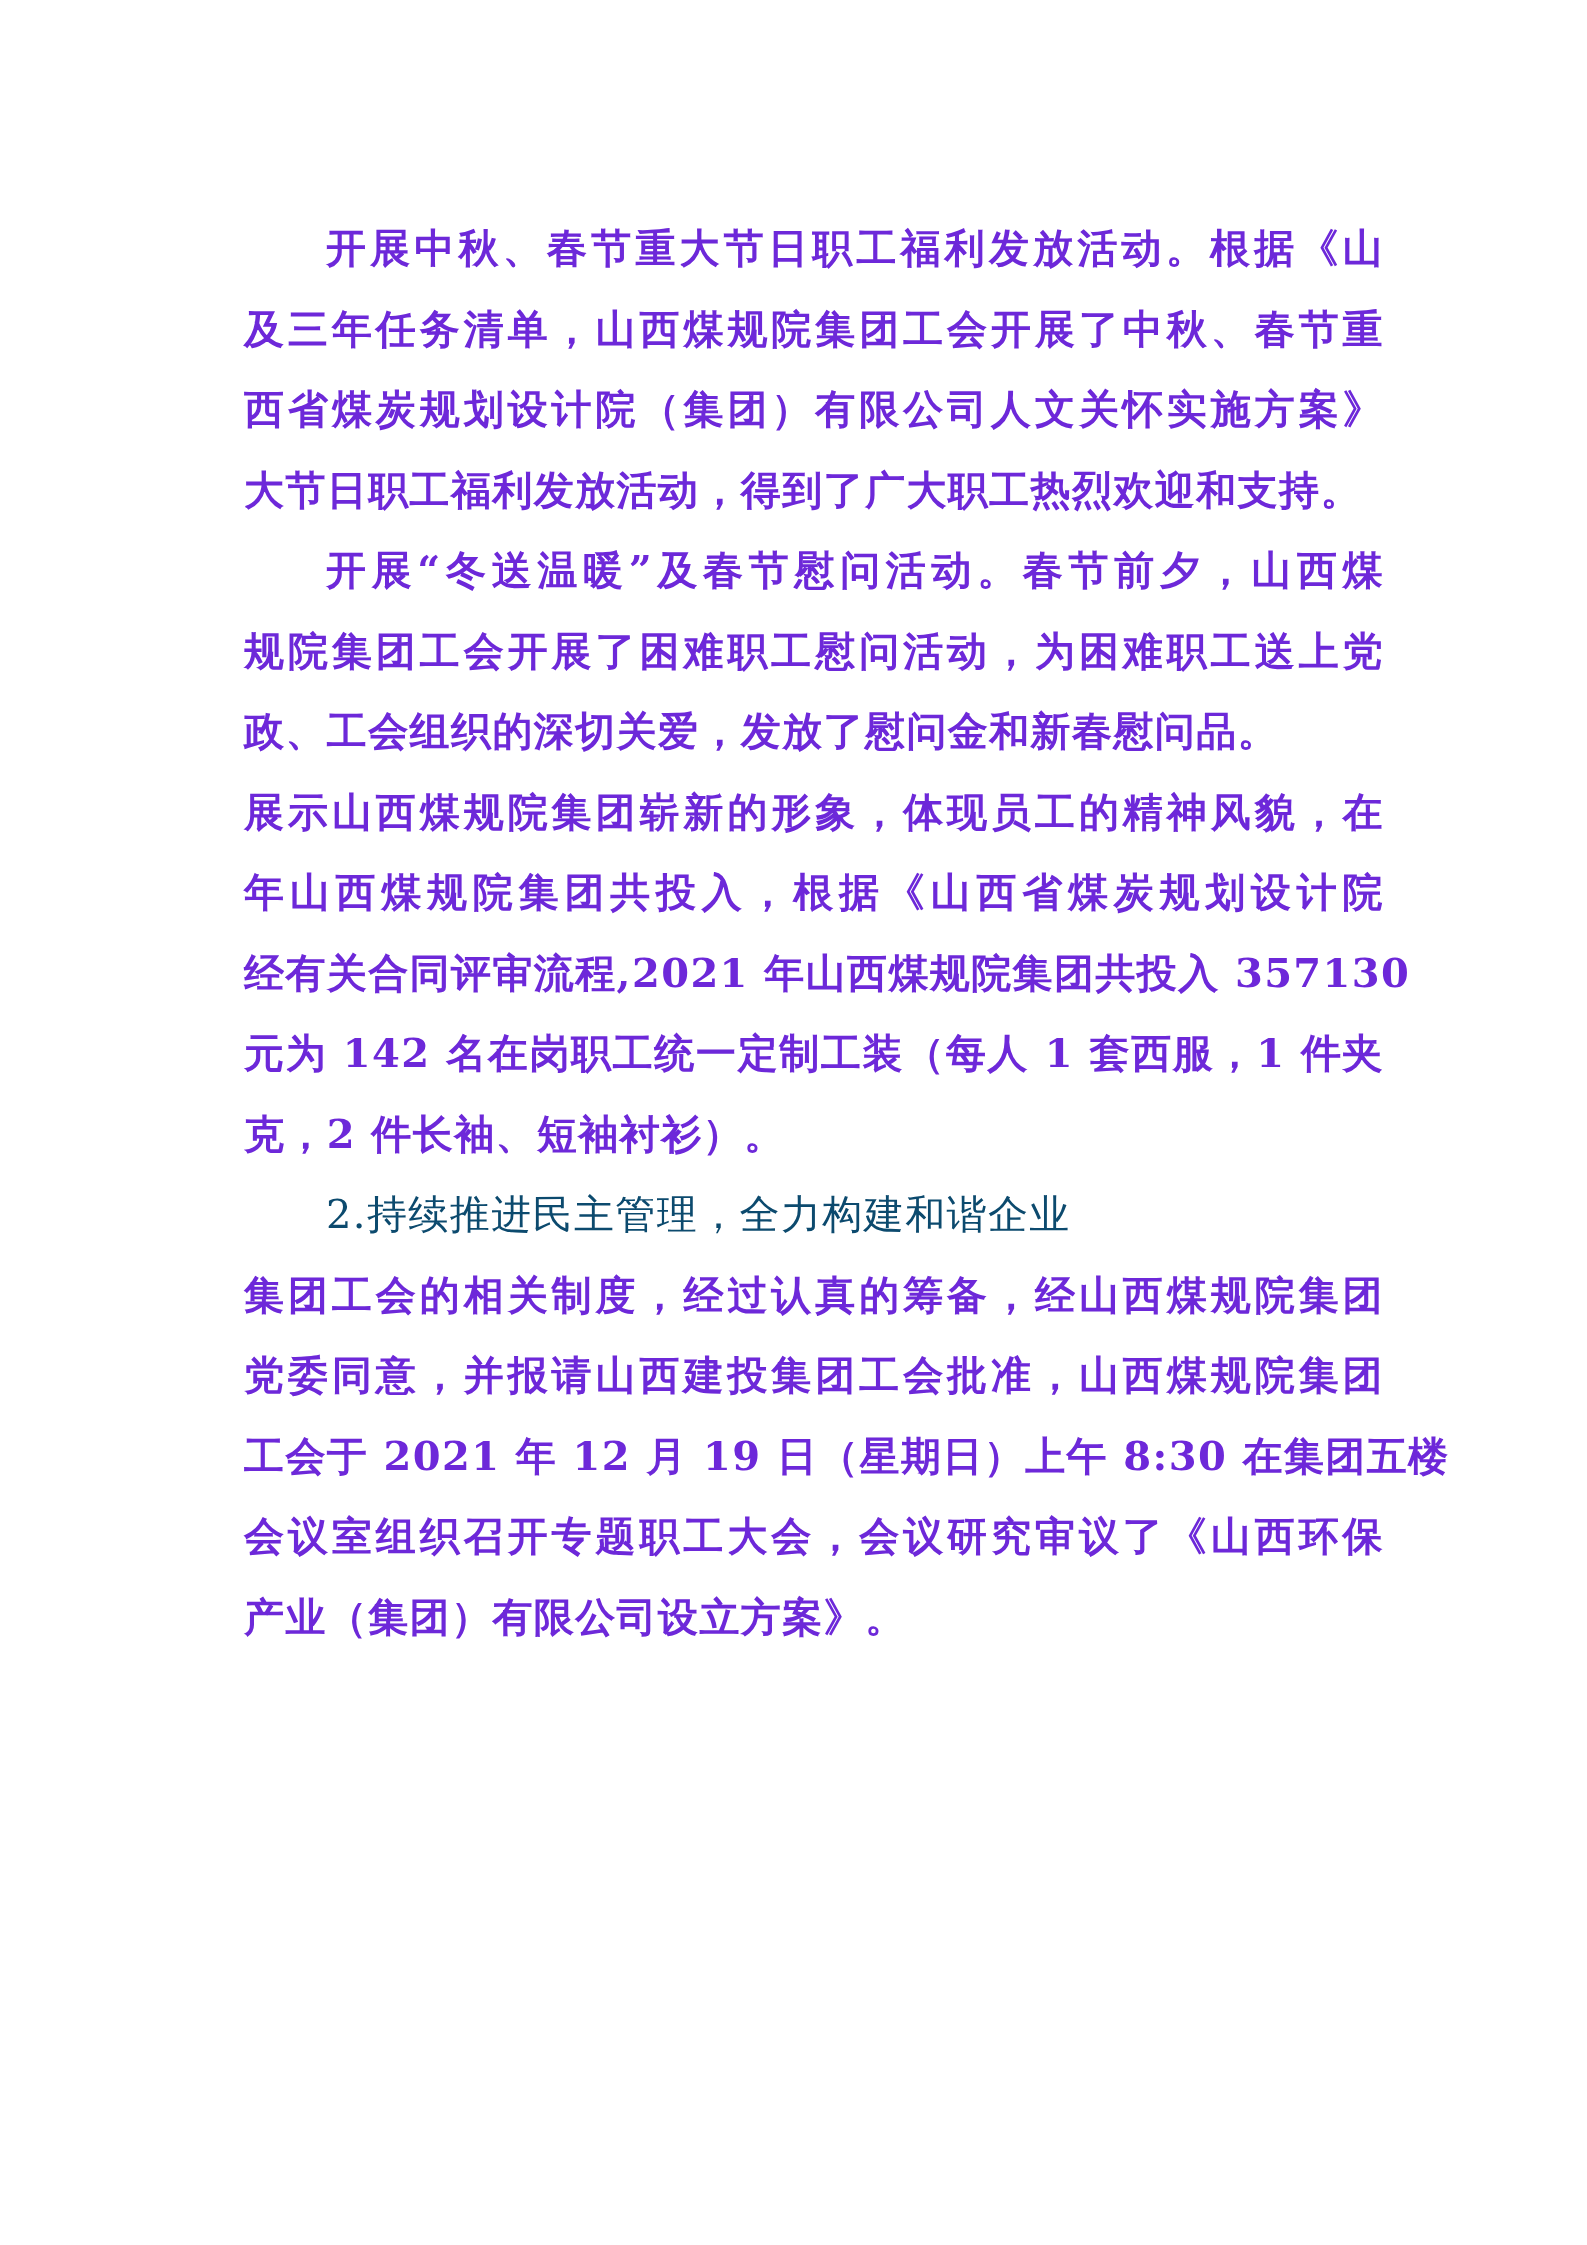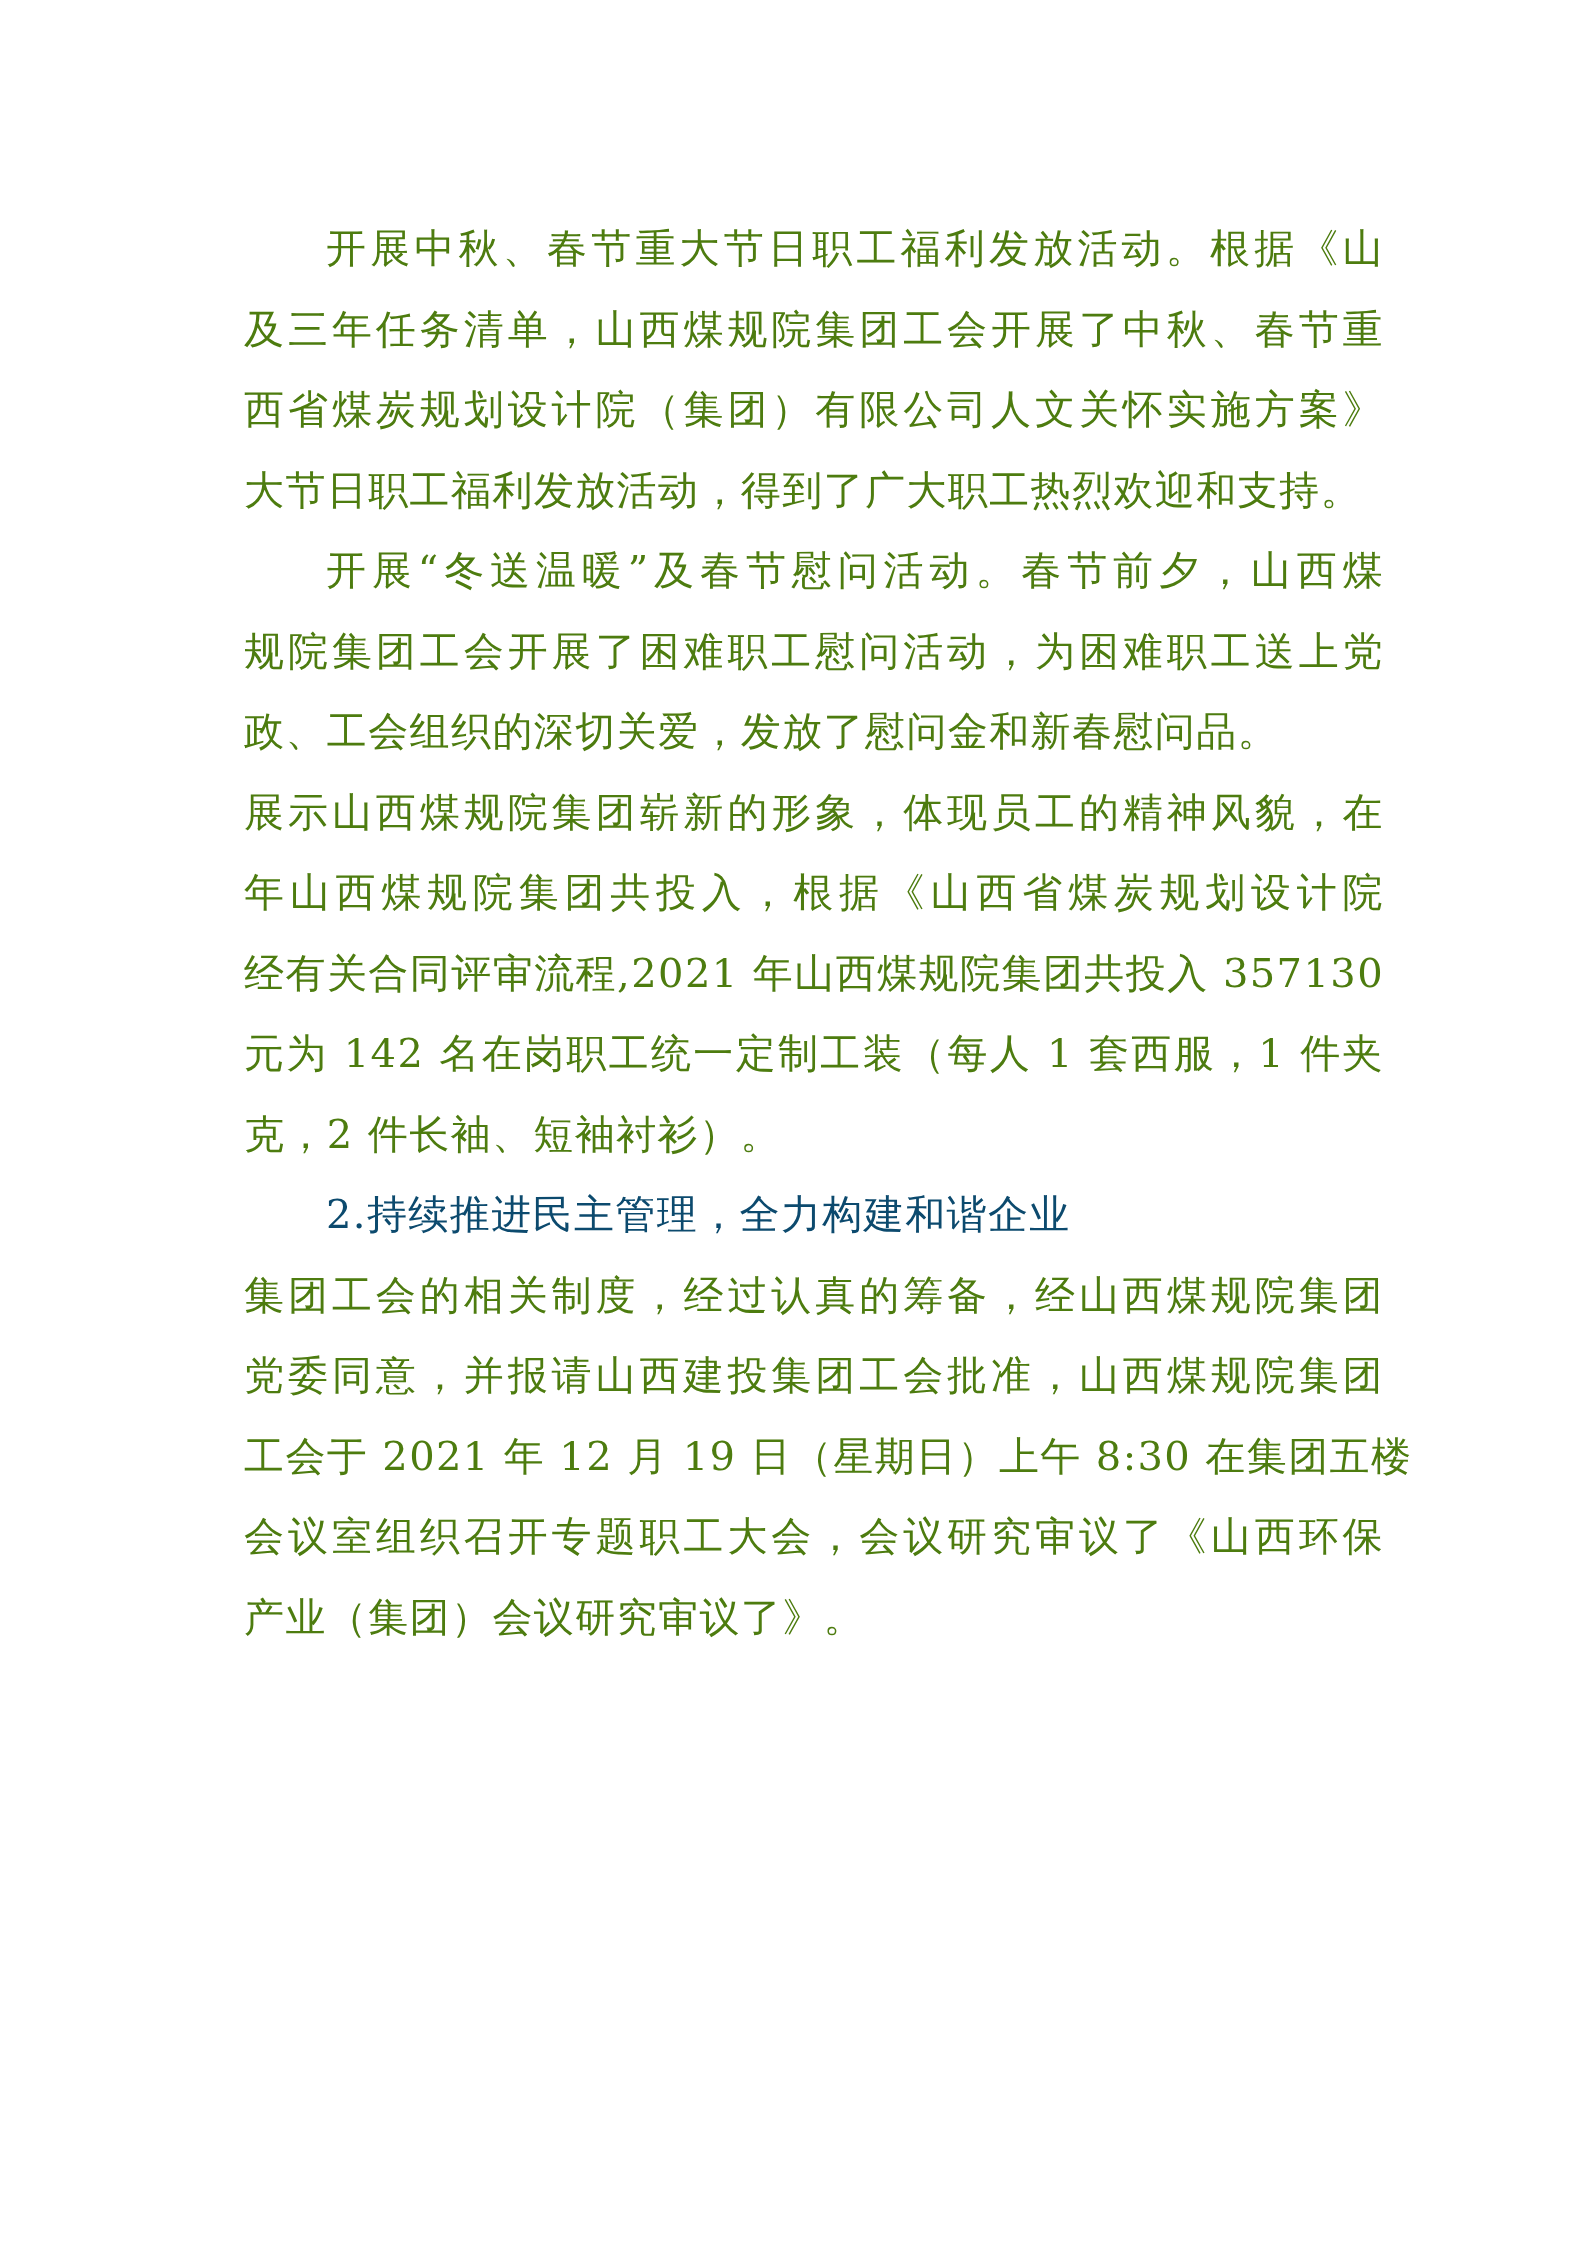--- a/index.html
+++ b/index.html
@@ -17,26 +17,27 @@
     position: absolute;
     left: 244px;
     top: 208px;
     width: 1140px;
   }
   .para {
     margin: 0;
     font-family: "DejaVu Serif", "Liberation Serif", serif;
     font-size: 40px;
     line-height: 80.5px;
-    color: #4d7c0f;
+    color: #6d28d9;
     text-align: justify;
     text-align-last: left;
     letter-spacing: 1.4px;
     white-space: normal;
     word-break: break-all;
+    font-weight: bold;
   }
   .para .line {
     display: block;
     white-space: nowrap;
     text-align-last: justify;
   }
   .para .line.last {
     text-align-last: left;
   }
   .indent {
@@ -78,16 +79,16 @@
     <span class="line last">克，2 件长袖、短袖衬衫）。</span>
   </p>
 
   <p class="heading">2.持续推进民主管理，全力构建和谐企业</p>
 
   <p class="para">
     <span class="line">集团工会的相关制度，经过认真的筹备，经山西煤规院集团</span>
     <span class="line">党委同意，并报请山西建投集团工会批准，山西煤规院集团</span>
     <span class="line">工会于 2021 年 12 月 19 日（星期日）上午 8:30 在集团五楼</span>
     <span class="line">会议室组织召开专题职工大会，会议研究审议了《山西环保</span>
-    <span class="line last">产业（集团）会议研究审议了》。</span>
+    <span class="line last">产业（集团）有限公司设立方案》。</span>
   </p>
 
 </div>
 
 </body></html>

